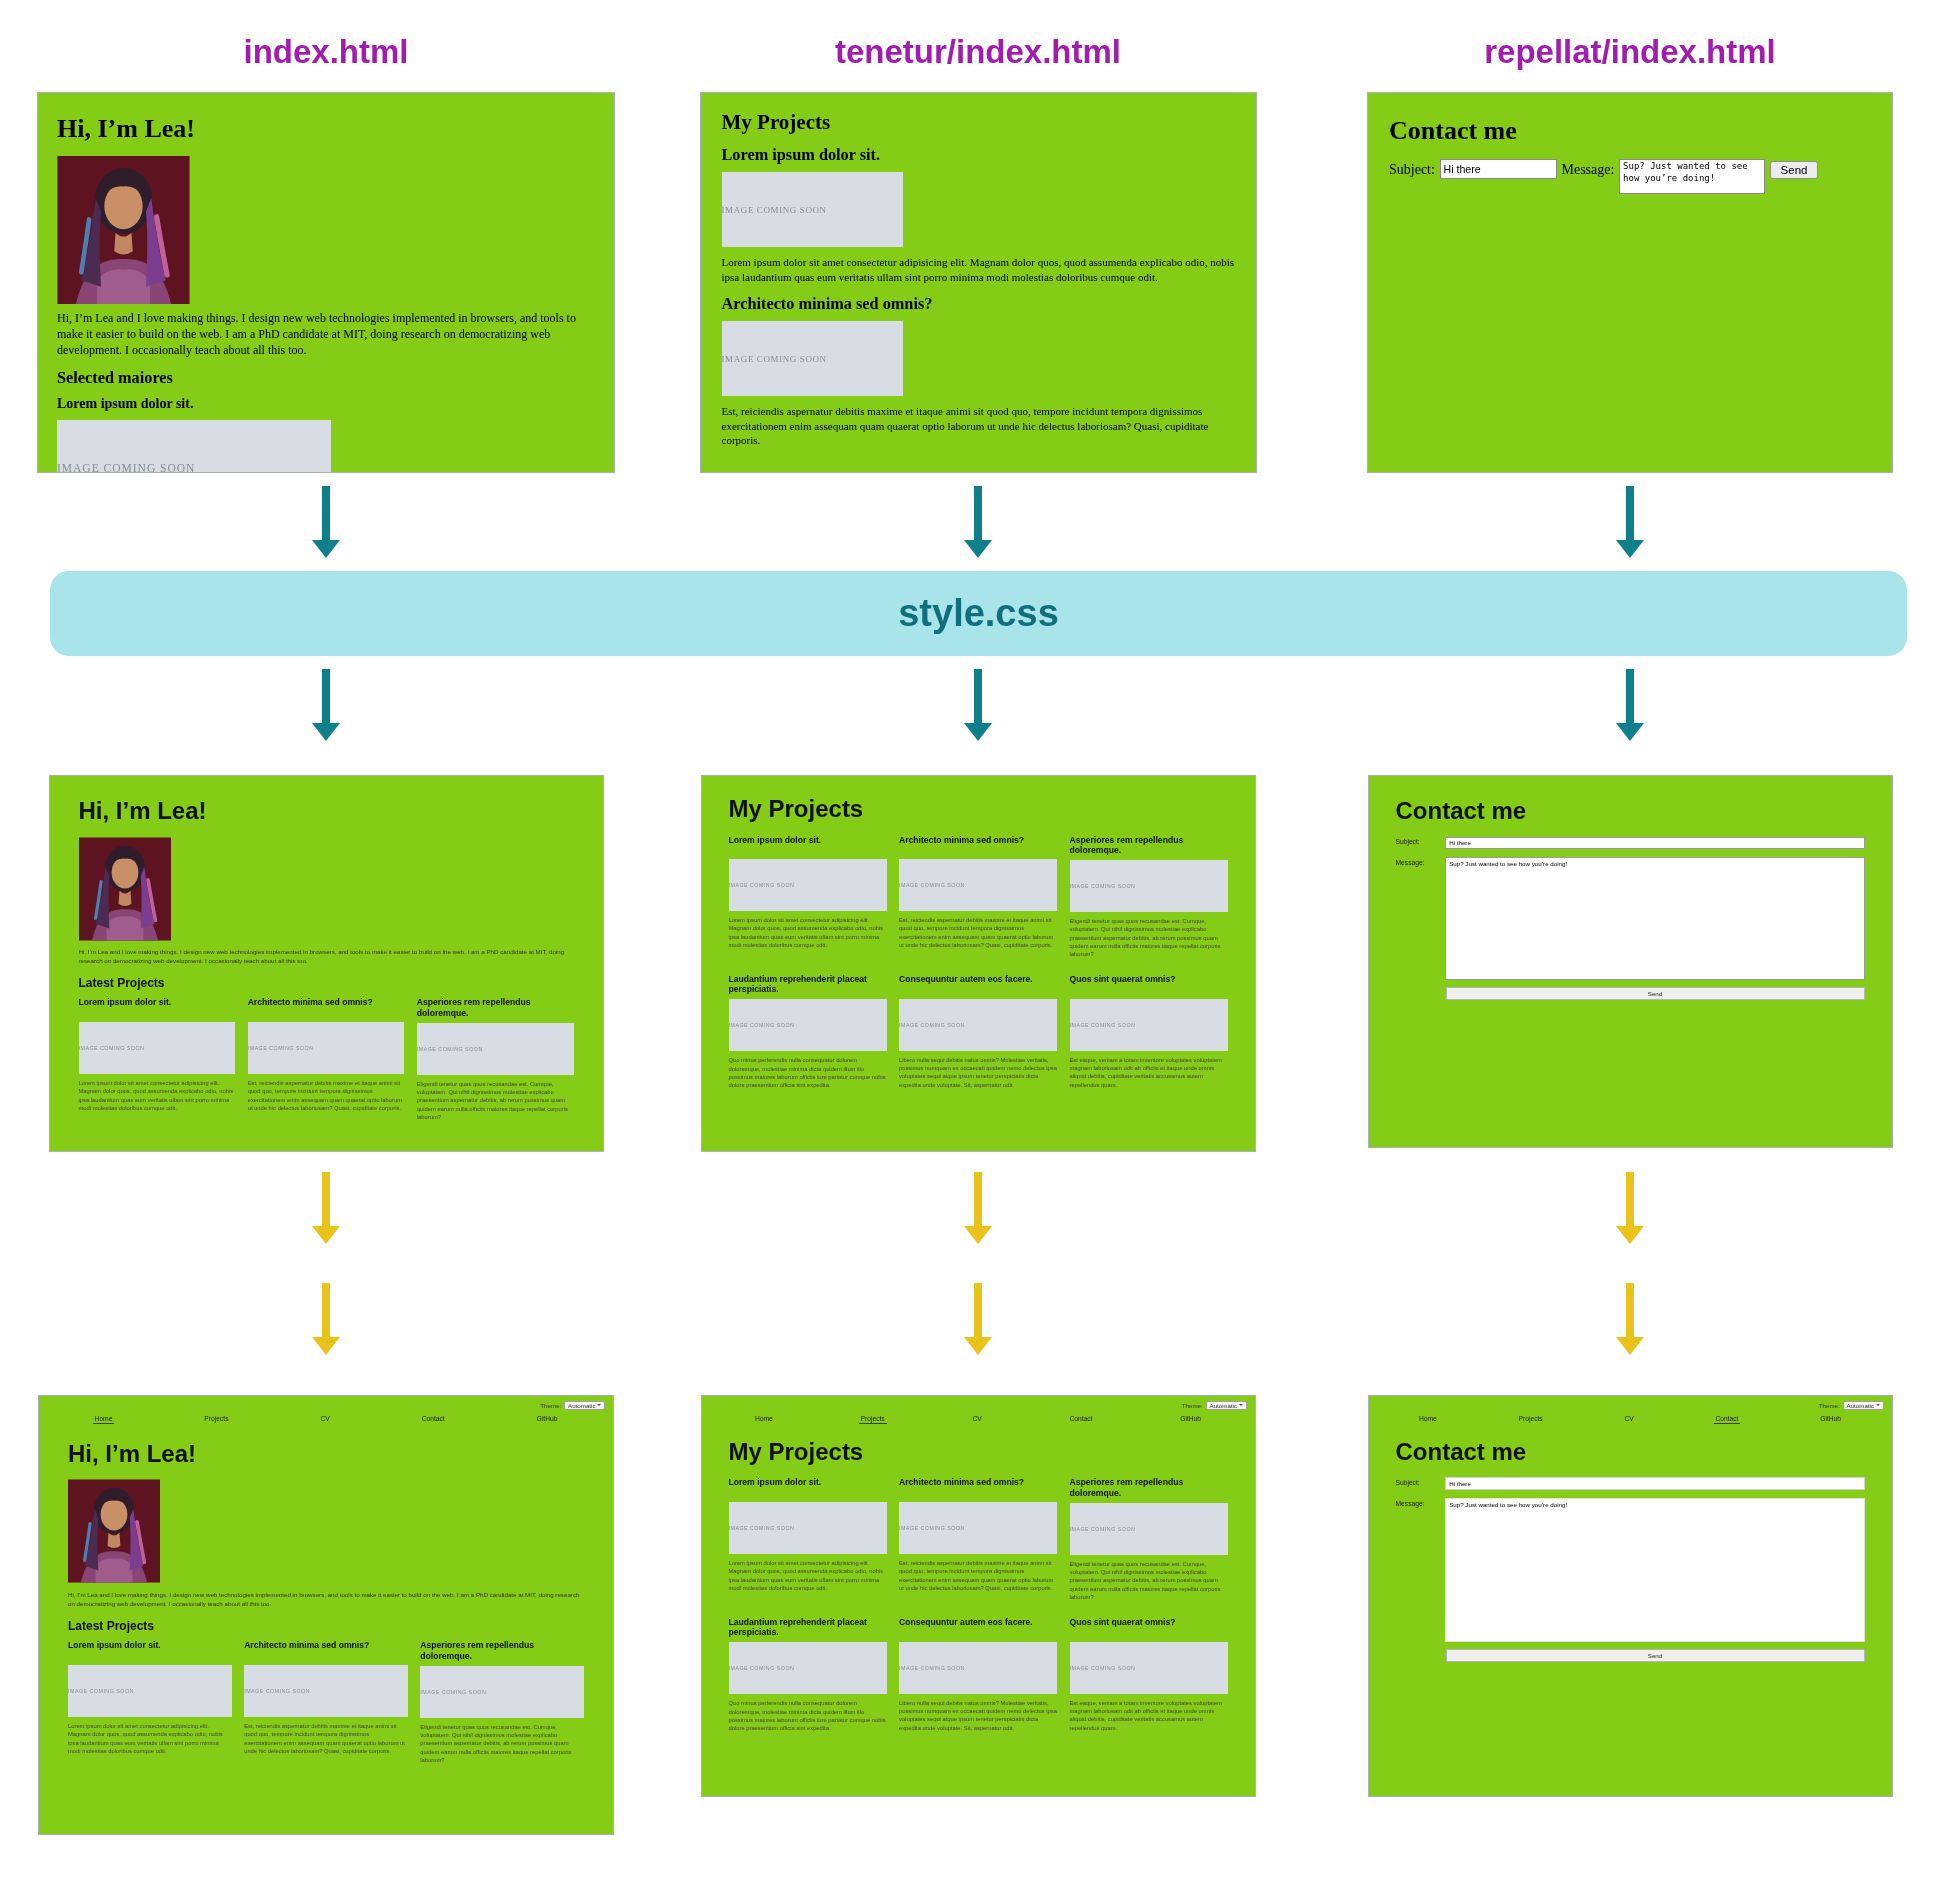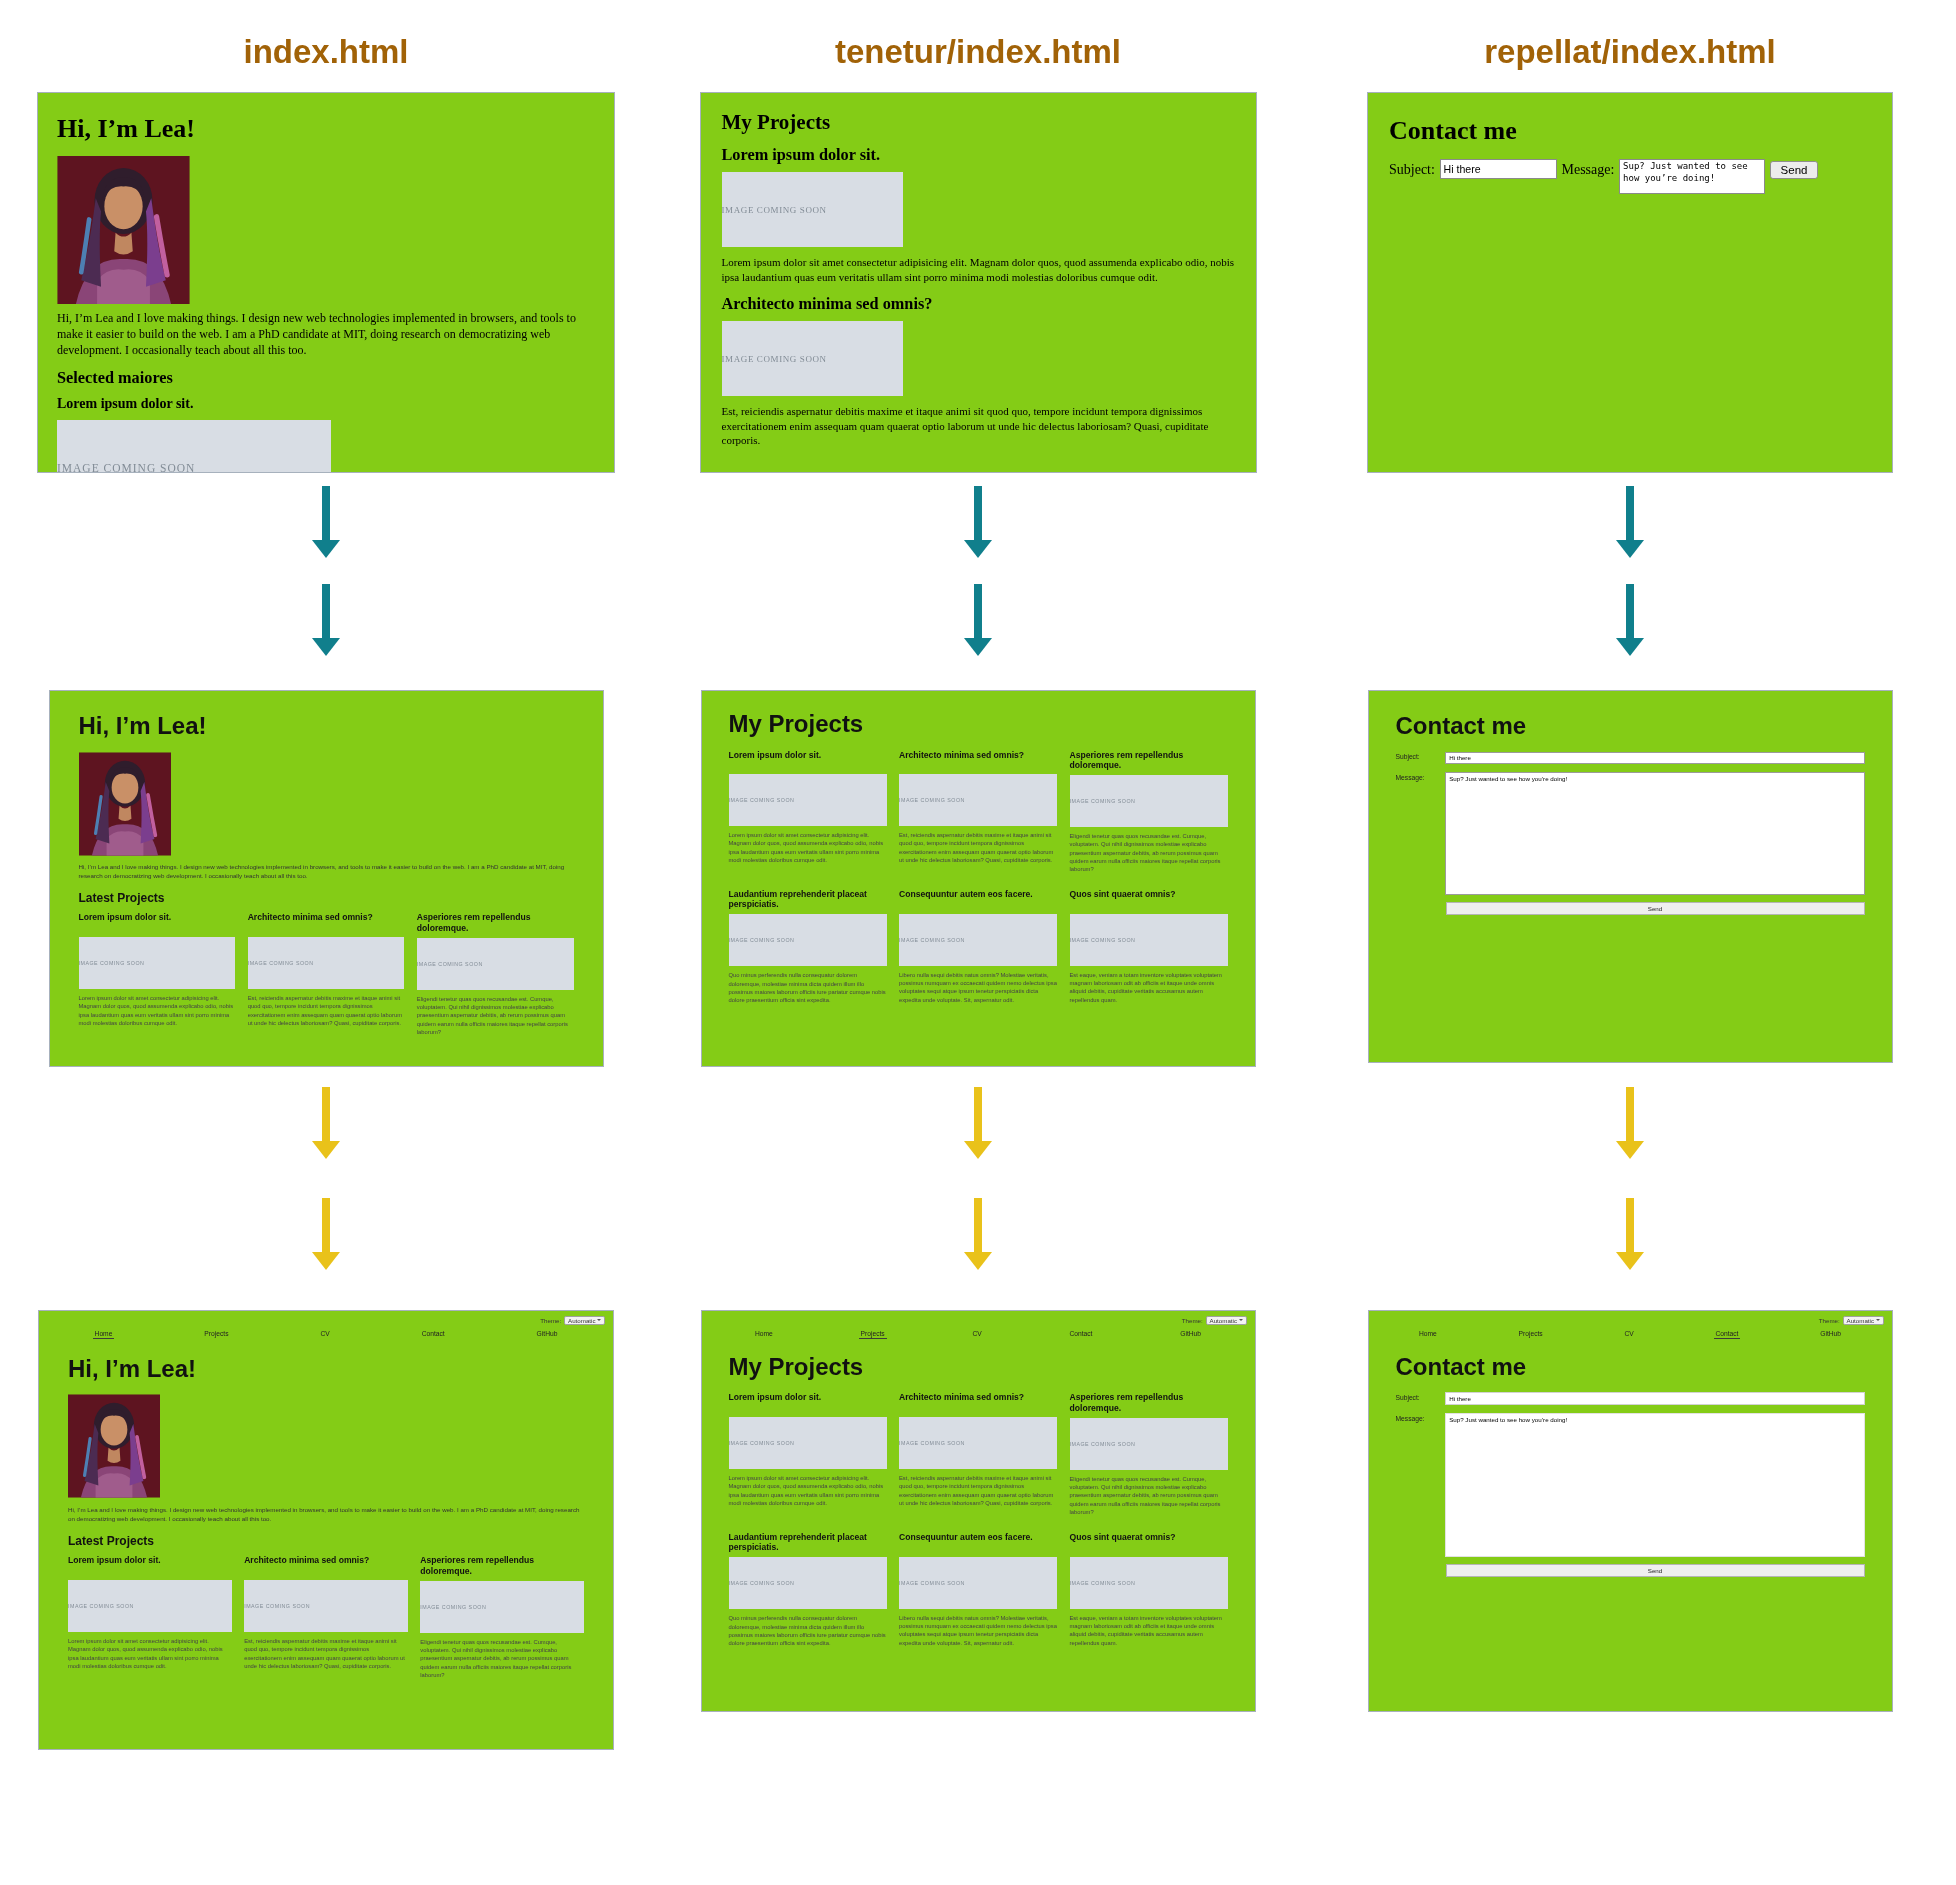--- a/index.html
+++ b/index.html
@@ -3,21 +3,21 @@
 <meta charset="utf-8">
 <style>
   * { margin:0; padding:0; box-sizing:border-box; }
   html,body { background:#fff; }
   .wrap { width:1957px; height:1886px; background:#fff; overflow:hidden; font-family:"Liberation Sans",sans-serif; position:relative; }
 
   .grid3 { display:grid; grid-template-columns:repeat(3,652px); justify-items:center; }
 
   
   .headers { padding-top:33px; }
-  .head-label { font-size:33px; font-weight:700; color:#a16207; }
+  .head-label { font-size:33px; font-weight:700; color:#a21caf; }
 
   
   .row { margin-top:21px; align-items:start; }
   .shot { background:#84cc16; border:1.9px solid #a7b1bd; overflow:hidden; position:relative; }
 
   
   .arrowzone { height:98px; align-items:center; }
   .arrowzone.tall { height:111px; }
   .arrow { display:flex; flex-direction:column; align-items:center; }
   .arrow .stem { width:8.6px; height:54px; }
@@ -165,20 +165,21 @@
     <div class="arrow teal">
         <div class="stem"></div>
         <div class="tip"></div>
       </div>
     <div class="arrow teal">
         <div class="stem"></div>
         <div class="tip"></div>
       </div>
   </div>
 
+  <div class="banner banner-css">style.css</div>
 
   <div class="grid3 arrowzone">
     <div class="arrow teal">
         <div class="stem"></div>
         <div class="tip"></div>
       </div>
     <div class="arrow teal">
         <div class="stem"></div>
         <div class="tip"></div>
       </div>

